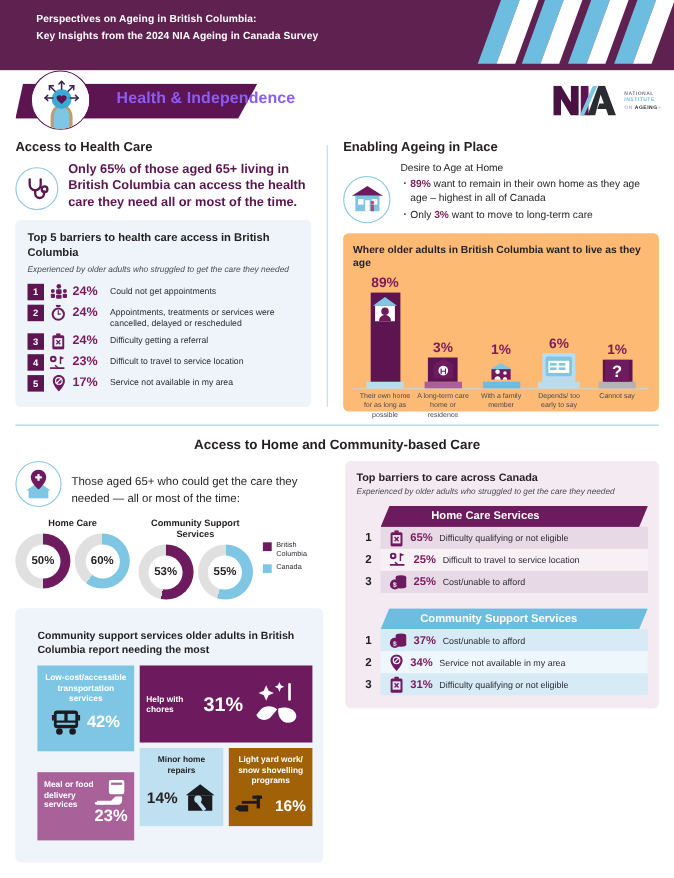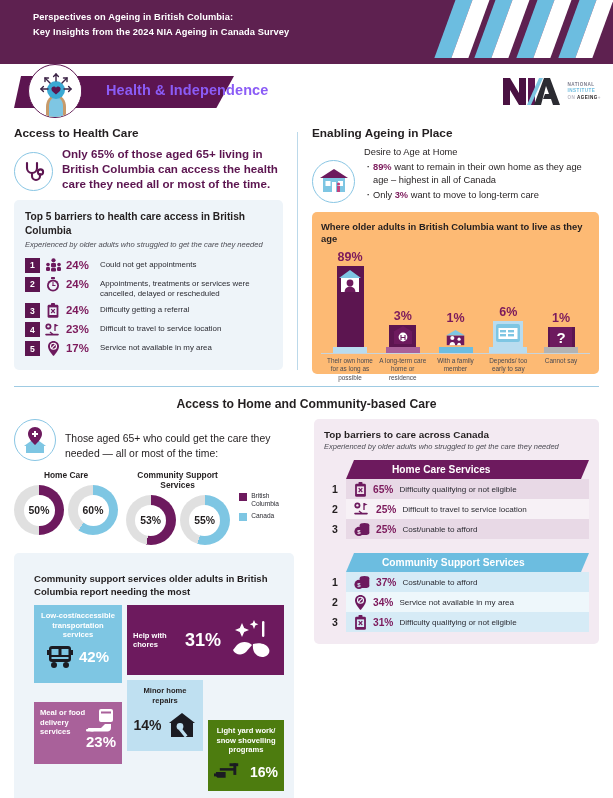--- a/index.html
+++ b/index.html
@@ -123,21 +123,21 @@
   .tree { display:flex; gap:5px; }
   .tcolL { width:110px; display:flex; flex-direction:column; gap:19px; }
   .tcolR { flex:1; display:flex; flex-direction:column; gap:5px; }
   .tile { position:relative; color:#fff; padding:6px; overflow:hidden; }
   .tl-lbl { font-size:7.6px; font-weight:bold; line-height:9.6px; }
   .tl-pct { font-size:15px; font-weight:bold; }
   .tile.transport { background:#7ec6e3; height:78px; text-align:center; }
   .tile.meal { background:#a9619a; height:62px; }
   .tile.chores { background:#6d1a5e; height:70px; }
   .tile.repairs { background:#bfe0f1; height:71px; color:#231f20; }
-  .tile.yard { background:#4d7c0f; height:71px;margin-top:40px; }
+  .tile.yard { background:#a16207; height:71px; }
   .trow { display:flex; gap:5px; }
 
   
   .bar-panel { background:#f3eaf2; border-radius:5px; padding:10px 10px 12px 10px; }
   .bar-panel h3 { font-size:9.9px; font-weight:bold; color:#231f20; }
   .bar-panel .sub { font-size:7.5px; font-style:italic; color:#4a4a52; line-height:10px; margin-top:2px; }
   .tblhead { margin-top:8px; height:19px; display:flex; align-items:center;
     padding-left:46px; color:#fff; font-size:10.2px; font-weight:bold;
     clip-path: polygon(8px 0, 100% 0, calc(100% - 8px) 100%, 0 100%); }
   .tblhead.purple { background:#6d1a5e; margin-left:22px; }

